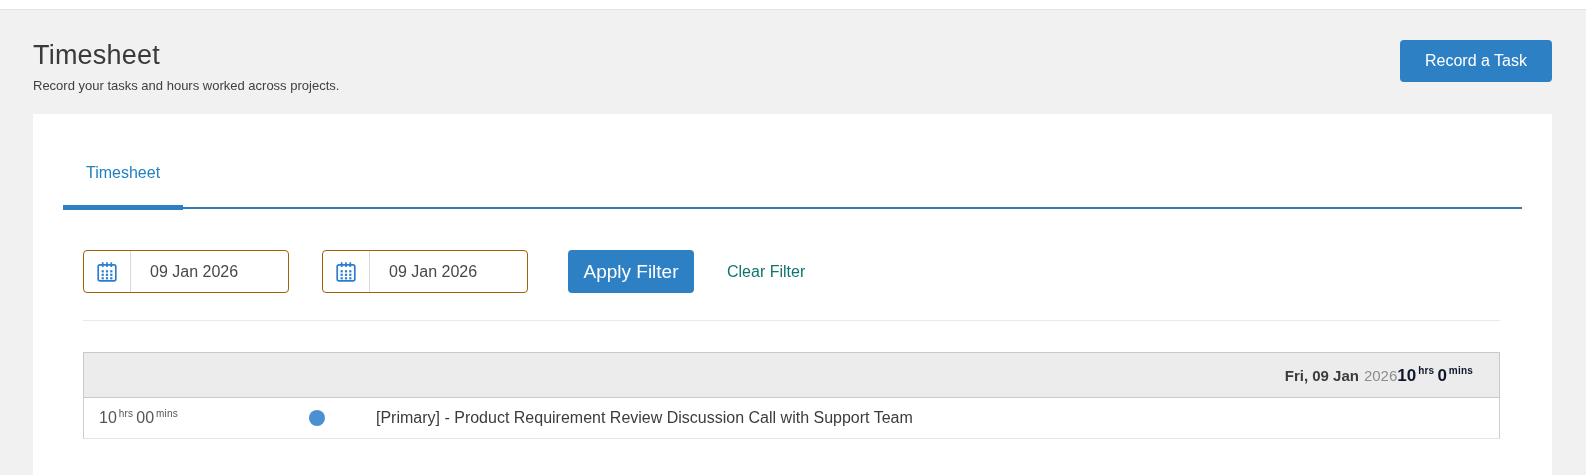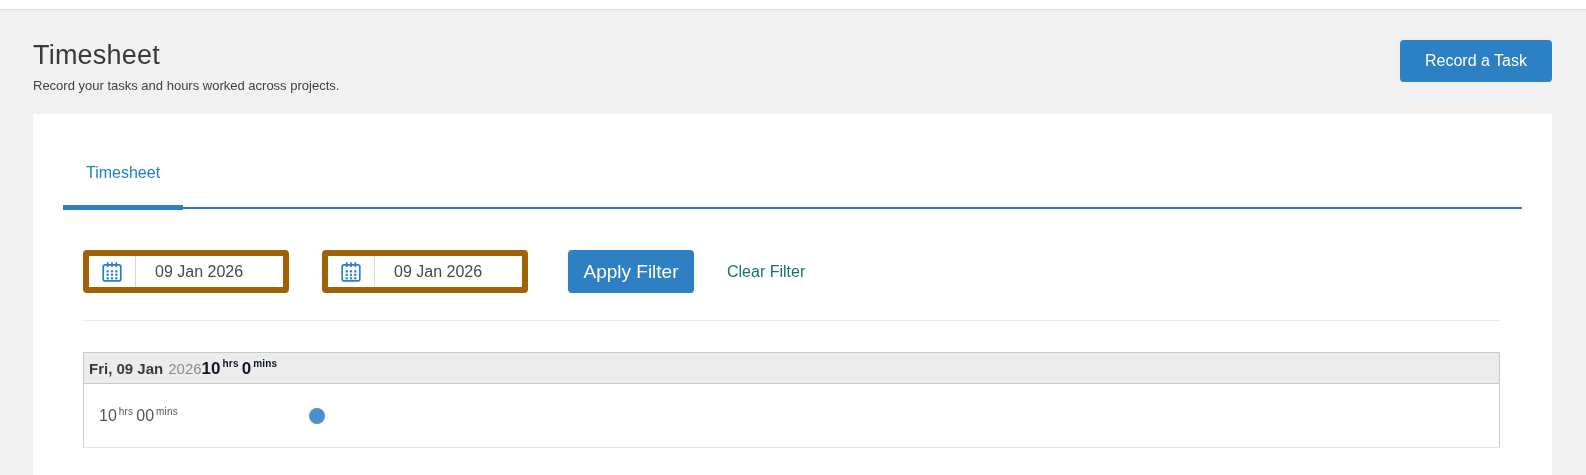--- a/index.html
+++ b/index.html
@@ -74,21 +74,21 @@
     background: #2e80c4;
   }
   .filter-row {
     margin: 41px 52px 0 50px;
     display: flex;
     align-items: center;
   }
   .date-box {
     width: 206px;
     height: 43px;
-    border: 6px solid #a16207;
+    border: 1px solid #a16207;
     border-radius: 4px;
     background: #ffffff;
     display: flex;
     align-items: center;
     overflow: hidden;
     cursor: pointer;
   }
   .date-box + .date-box { margin-left: 33px; }
   .cal-cell {
     width: 47px;
@@ -113,40 +113,40 @@
     text-decoration: none;
     cursor: pointer;
   }
   .section-divider {
     margin: 27px 52px 0 50px;
     border: none;
     border-top: 1px solid #e9e9e9;
   }
   .ts-table { margin: 31px 52px 0 50px; }
   .day-header {
-    height: 32px;
+    height: 46px;
     background: #ececec;
     border: 1px solid #c9c9c9;
     display: flex;
-    justify-content: flex-start;
-    align-items: center;
-    padding: 0 5px;
+    justify-content: flex-end;
+    align-items: center;
+    padding: 0 23px;
   }
   .day-date { font-size: 15px; font-weight: 700; color: #3b3b3b; }
   .day-date .year { font-weight: 400; color: #8d8d8d; margin-left: 5px; }
   .day-total { font-size: 17px; font-weight: 700; color: #0f172a; white-space: nowrap; }
   .unit {
     font-size: 10px;
     vertical-align: super;
     margin: 0 3px 0 2px;
     letter-spacing: 0.2px;
   }
   .day-total .unit { font-weight: 700; }
   .task-row {
-    height: 64px;
+    height: 41px;
     background: #ffffff;
     border-left: 1px solid #cccccc;
     border-right: 1px solid #cccccc;
     border-bottom: 1px solid #dfe6ec;
     display: flex;
     align-items: center;
     padding: 0 15px;
   }
   .task-time { width: 210px; font-size: 16px; color: #555555; flex: none; }
   .task-time .unit { font-size: 10px; color: #555555; }
@@ -247,18 +247,19 @@
         <div class="day-total">
           <span>10</span><span class="unit">hrs</span><span>0</span><span class="unit">mins</span>
         </div>
       </div>
 
       <div class="task-row">
         <div class="task-time">
           <span>10</span><span class="unit">hrs</span><span>00</span><span class="unit">mins</span>
         </div>
         <span class="task-dot"></span>
+        <span class="task-text">[Primary] - Product Requirement Review Discussion Call with Support Team</span>
       </div>
 
     </div>
 
   </div>
 </div>
 
 </body></html>

